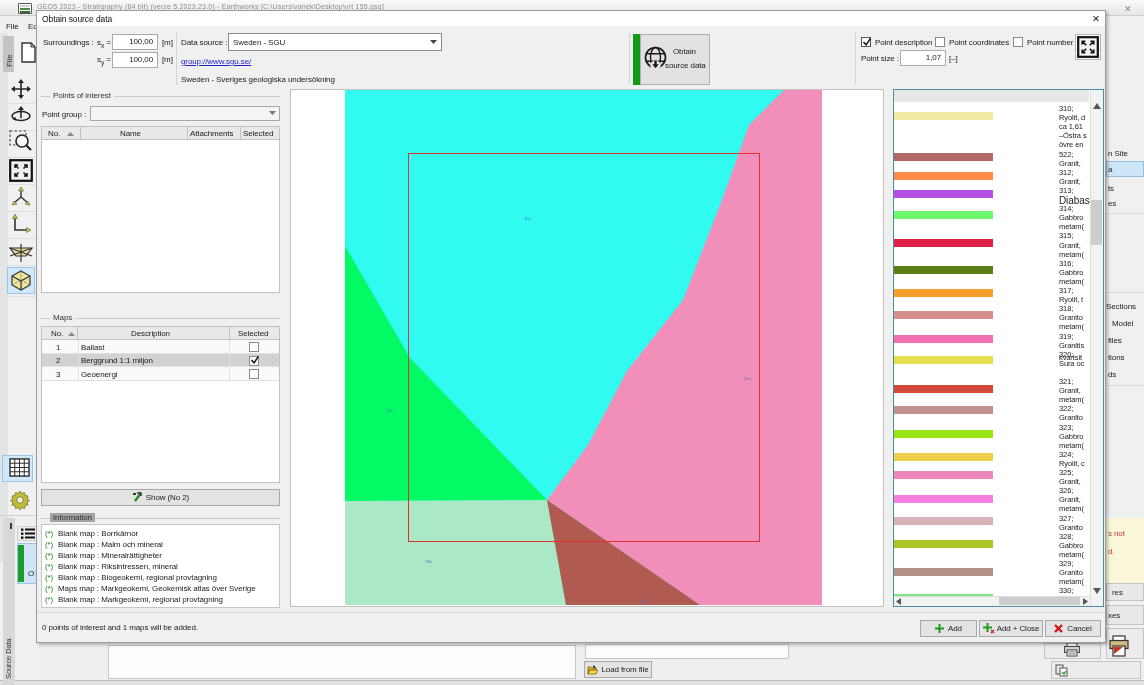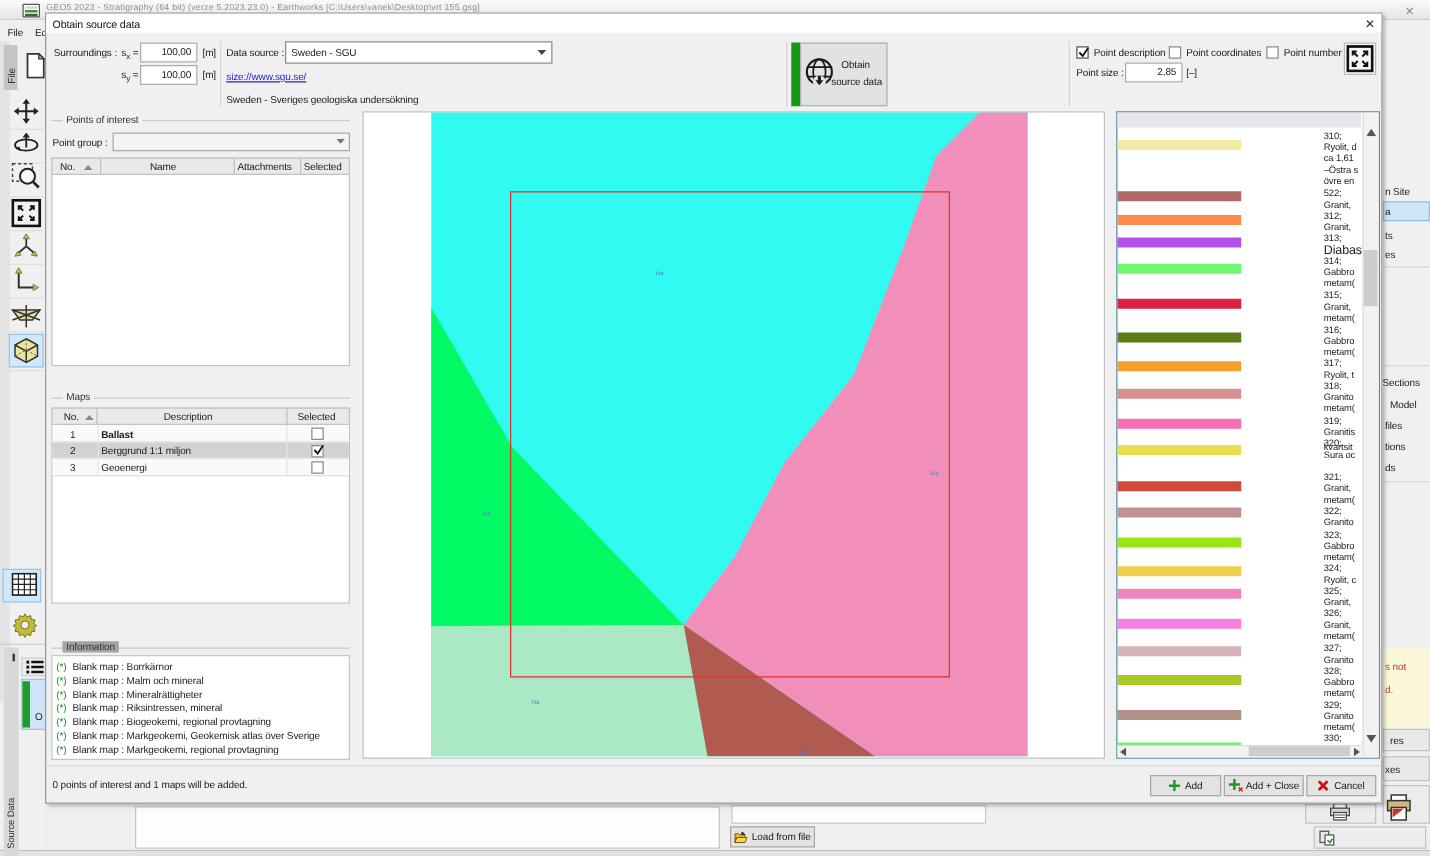--- a/index.html
+++ b/index.html
@@ -195,21 +195,21 @@
   <div class="inp" style="left:112px;top:52px;width:46px;height:16px;">100,00</div>
   <div class="lbl" style="left:162px;top:55px;font-size:8px;">[m]</div>
   <div class="bx" style="left:176px;top:33px;width:1px;height:52px;background:#d4d4d4;"></div>
 
   <div class="lbl" style="left:181px;top:38px;font-size:8px;">Data source :</div>
   <div class="bx" style="left:228px;top:33px;width:214px;height:18px;background:#fff;border:1px solid #8a8a8a;"></div>
   <div class="lbl" style="left:233px;top:38px;font-size:8px;">Sweden - SGU</div>
   <svg class="abs" style="left:430px;top:40px;" width="7" height="4" viewBox="0 0 7 4">
       <path d="M0 0 h7 l-3.5 4 z" fill="#444"></path>
     </svg>
-  <div class="lbl" style="left:181px;top:57px;font-size:8px;color:#2222cc;text-decoration:underline;">size://www.sgu.se/</div>
+  <div class="lbl" style="left:181px;top:57px;font-size:8px;color:#2222cc;text-decoration:underline;">group://www.sgu.se/</div>
   <div class="lbl" style="left:181px;top:75px;font-size:8px;">Sweden - Sveriges geologiska undersökning</div>
 
   <div class="bx" style="left:629px;top:33px;width:1px;height:52px;background:#d4d4d4;"></div>
   <div class="bx" style="left:633px;top:34px;width:7px;height:51px;background:#129a12;"></div>
   <div class="bx" style="left:640px;top:34px;width:70px;height:51px;background:#e2e2e2;border:1px solid #b0b0b0;"></div>
   <svg class="abs" style="left:643px;top:46px;" width="25" height="26" viewBox="0 0 25 26">
     <circle cx="12.5" cy="11.5" r="10" fill="none" stroke="#1a1a1a" stroke-width="1.7"></circle>
     <ellipse cx="12.5" cy="11.5" rx="5" ry="10" fill="none" stroke="#1a1a1a" stroke-width="1.4"></ellipse>
     <path d="M3.2 7.7 h18.6 M3.2 15.3 h18.6" stroke="#1a1a1a" stroke-width="1.4"></path>
     <circle cx="12.5" cy="19.5" r="5.2" fill="#e2e2e2"></circle>
@@ -223,21 +223,21 @@
   <div class="cb" style="left:861px;top:37px;background:#fff;border:1px solid #555;"></div>
   <svg class="abs" style="left:862px;top:37px;" width="10" height="10" viewBox="0 0 10 10">
       <path d="M1.5 5 l2.6 2.8 4.4-6.4" stroke="#111" stroke-width="1.5" fill="none"></path>
     </svg>
   <div class="lbl" style="left:875px;top:38px;font-size:8px;">Point description</div>
   <div class="cb" style="left:935px;top:37px;"></div>
   <div class="lbl" style="left:949px;top:38px;font-size:8px;">Point coordinates</div>
   <div class="cb" style="left:1013px;top:37px;"></div>
   <div class="lbl" style="left:1027px;top:38px;font-size:8px;">Point number</div>
   <div class="lbl" style="left:861px;top:54px;font-size:8px;">Point size :</div>
-  <div class="inp" style="left:900px;top:50px;width:46px;height:16px;">2,85</div>
+  <div class="inp" style="left:900px;top:50px;width:46px;height:16px;">1,07</div>
   <div class="lbl" style="left:949px;top:54px;font-size:8px;">[–]</div>
   <div class="bx" style="left:1075px;top:34px;width:26px;height:26px;background:#f6f6f6;border:1px solid #b8b8b8;"></div>
   <svg class="abs" style="left:1077px;top:36px;" width="22" height="22" viewBox="0 0 22 22">
     <rect x="1.2" y="1.2" width="19.6" height="19.6" fill="none" stroke="#111" stroke-width="2.2"></rect>
     <path d="M9.2 9.2 L5.4 5.4 M5.2 8.4 V5.2 h3.2" stroke="#111" stroke-width="1.6" fill="none"></path>
     <path d="M12.8 9.2 l3.8-3.8 M13.4 5.2 h3.4 v3.2" stroke="#111" stroke-width="1.6" fill="none"></path>
     <path d="M9.2 12.8 l-3.8 3.8 M5.2 13.4 v3.4 h3.2" stroke="#111" stroke-width="1.6" fill="none"></path>
     <path d="M12.8 12.8 l3.8 3.8 M16.8 13.4 v3.4 h-3.4" stroke="#111" stroke-width="1.6" fill="none"></path>
   </svg>
 
@@ -268,55 +268,63 @@
   <div class="thead" style="left:77px;top:326px;width:153px;height:14px;"></div>
   <div class="thead" style="left:229px;top:326px;width:51px;height:14px;"></div>
   <div class="tcell" style="left:51px;top:329px;">No.</div>
   <svg class="abs" style="left:68px;top:332px;" width="7" height="4" viewBox="0 0 7 4">
       <path d="M3.5 0 L7 4 H0 z" fill="#888"></path>
     </svg>
   <div class="tcell" style="left:131px;top:329px;">Description</div>
   <div class="tcell" style="left:238px;top:329px;">Selected</div>
   <div class="bx" style="left:42px;top:340px;width:237px;height:13.5px;background:#fafafa;border-bottom:1px solid #e0e0e0;"></div>
   <div class="tcell" style="left:56px;top:342.5px;">1</div>
-  <div class="tcell" style="left:81px;top:342.5px;font-weight:bold;">Ballast</div>
+  <div class="tcell" style="left:81px;top:342.5px;">Ballast</div>
   <div class="cb" style="left:249px;top:342px;"></div>
   <div class="bx" style="left:78px;top:340px;width:1px;height:13.5px;background:#e4e4e4;"></div>
   <div class="bx" style="left:229px;top:340px;width:1px;height:13.5px;background:#e4e4e4;"></div>
   <div class="bx" style="left:42px;top:353.5px;width:237px;height:13.5px;background:#d2d2d2;border-bottom:1px solid #e0e0e0;"></div>
   <div class="tcell" style="left:56px;top:356.0px;">2</div>
   <div class="tcell" style="left:81px;top:356.0px;">Berggrund 1:1 miljon</div>
   <div class="cb" style="left:249px;top:355.5px;"></div>
   <svg class="abs" style="left:250px;top:355px;" width="10" height="10" viewBox="0 0 10 10">
       <path d="M1.5 5 l2.6 2.8 4.4-6.4" stroke="#111" stroke-width="1.5" fill="none"></path>
     </svg>
   <div class="bx" style="left:78px;top:353.5px;width:1px;height:13.5px;background:#e4e4e4;"></div>
   <div class="bx" style="left:229px;top:353.5px;width:1px;height:13.5px;background:#e4e4e4;"></div>
   <div class="bx" style="left:42px;top:367.0px;width:237px;height:13.5px;background:#fafafa;border-bottom:1px solid #e0e0e0;"></div>
   <div class="tcell" style="left:56px;top:369.5px;">3</div>
   <div class="tcell" style="left:81px;top:369.5px;">Geoenergi</div>
   <div class="cb" style="left:249px;top:369.0px;"></div>
   <div class="bx" style="left:78px;top:367.0px;width:1px;height:13.5px;background:#e4e4e4;"></div>
   <div class="bx" style="left:229px;top:367.0px;width:1px;height:13.5px;background:#e4e4e4;"></div>
+  <div class="btn" style="left:41px;top:489px;width:239px;height:17px;">
+    <svg width="11" height="11" viewBox="0 0 11 11" style="margin-right:3px;">
+      <rect x="1" y="1" width="3" height="2" fill="#333"></rect>
+      <path d="M9 1 L3 9" stroke="#1b8a1b" stroke-width="2.4"></path>
+      <path d="M9 1 h-4 l4 0 v3" stroke="#333" stroke-width="1.4" fill="none"></path>
+    </svg>
+    <span>Show (No 2)</span>
+  </div>
 
   <div class="fldline" style="left:41px;top:518px;width:239px;"></div>
   <div class="fldlbl" style="left:50px;top:513px;background:#a3a3a3;padding:0 3px;">Information</div>
   <div class="bx" style="left:41px;top:524px;width:239px;height:84px;background:#fff;border:1px solid #c6c6c6;"></div>
   <div class="lbl" style="left:45px;top:529px;font-size:8px;color:#1b8a1b;">(*)</div>
   <div class="lbl" style="left:58px;top:529px;font-size:8px;color:#222;">Blank map : Borrkärnor</div>
   <div class="lbl" style="left:45px;top:540px;font-size:8px;color:#1b8a1b;">(*)</div>
   <div class="lbl" style="left:58px;top:540px;font-size:8px;color:#222;">Blank map : Malm och mineral</div>
   <div class="lbl" style="left:45px;top:551px;font-size:8px;color:#1b8a1b;">(*)</div>
   <div class="lbl" style="left:58px;top:551px;font-size:8px;color:#222;">Blank map : Mineralrättigheter</div>
   <div class="lbl" style="left:45px;top:562px;font-size:8px;color:#1b8a1b;">(*)</div>
   <div class="lbl" style="left:58px;top:562px;font-size:8px;color:#222;">Blank map : Riksintressen, mineral</div>
   <div class="lbl" style="left:45px;top:573px;font-size:8px;color:#1b8a1b;">(*)</div>
   <div class="lbl" style="left:58px;top:573px;font-size:8px;color:#222;">Blank map : Biogeokemi, regional provtagning</div>
   <div class="lbl" style="left:45px;top:584px;font-size:8px;color:#1b8a1b;">(*)</div>
-  <div class="lbl" style="left:58px;top:584px;font-size:8px;color:#222;">Blank map : Markgeokemi, Geokemisk atlas över Sverige</div>
+  <div class="lbl" style="left:58px;top:584px;font-size:8px;color:#222;">Maps map : Markgeokemi, Geokemisk atlas över Sverige</div>
   <div class="lbl" style="left:45px;top:595px;font-size:8px;color:#1b8a1b;">(*)</div>
   <div class="lbl" style="left:58px;top:595px;font-size:8px;color:#222;">Blank map : Markgeokemi, regional provtagning</div>
 
   <div class="bx" style="left:290px;top:89px;width:594px;height:518px;background:#fff;border:1px solid #c0c0c0;"></div>
   <svg class="abs" style="left:290px;top:89px;" width="594" height="518" viewBox="290 89 594 518">
     <rect x="345" y="90" width="477" height="515" fill="#31fbf1"></rect>
     <polygon points="345,246 410,358 547,500 345,501" fill="#02fb64"></polygon>
     <polygon points="345,501 547,500 566,605 345,605" fill="#abe9c6"></polygon>
     <polygon points="784,90 822,90 822,605 700,605 547,500 588,445 627,371 683,300 722,200 749,125" fill="#f18fba"></polygon>
     <polygon points="547,500 700,605 566,605" fill="#b15a50"></polygon>

